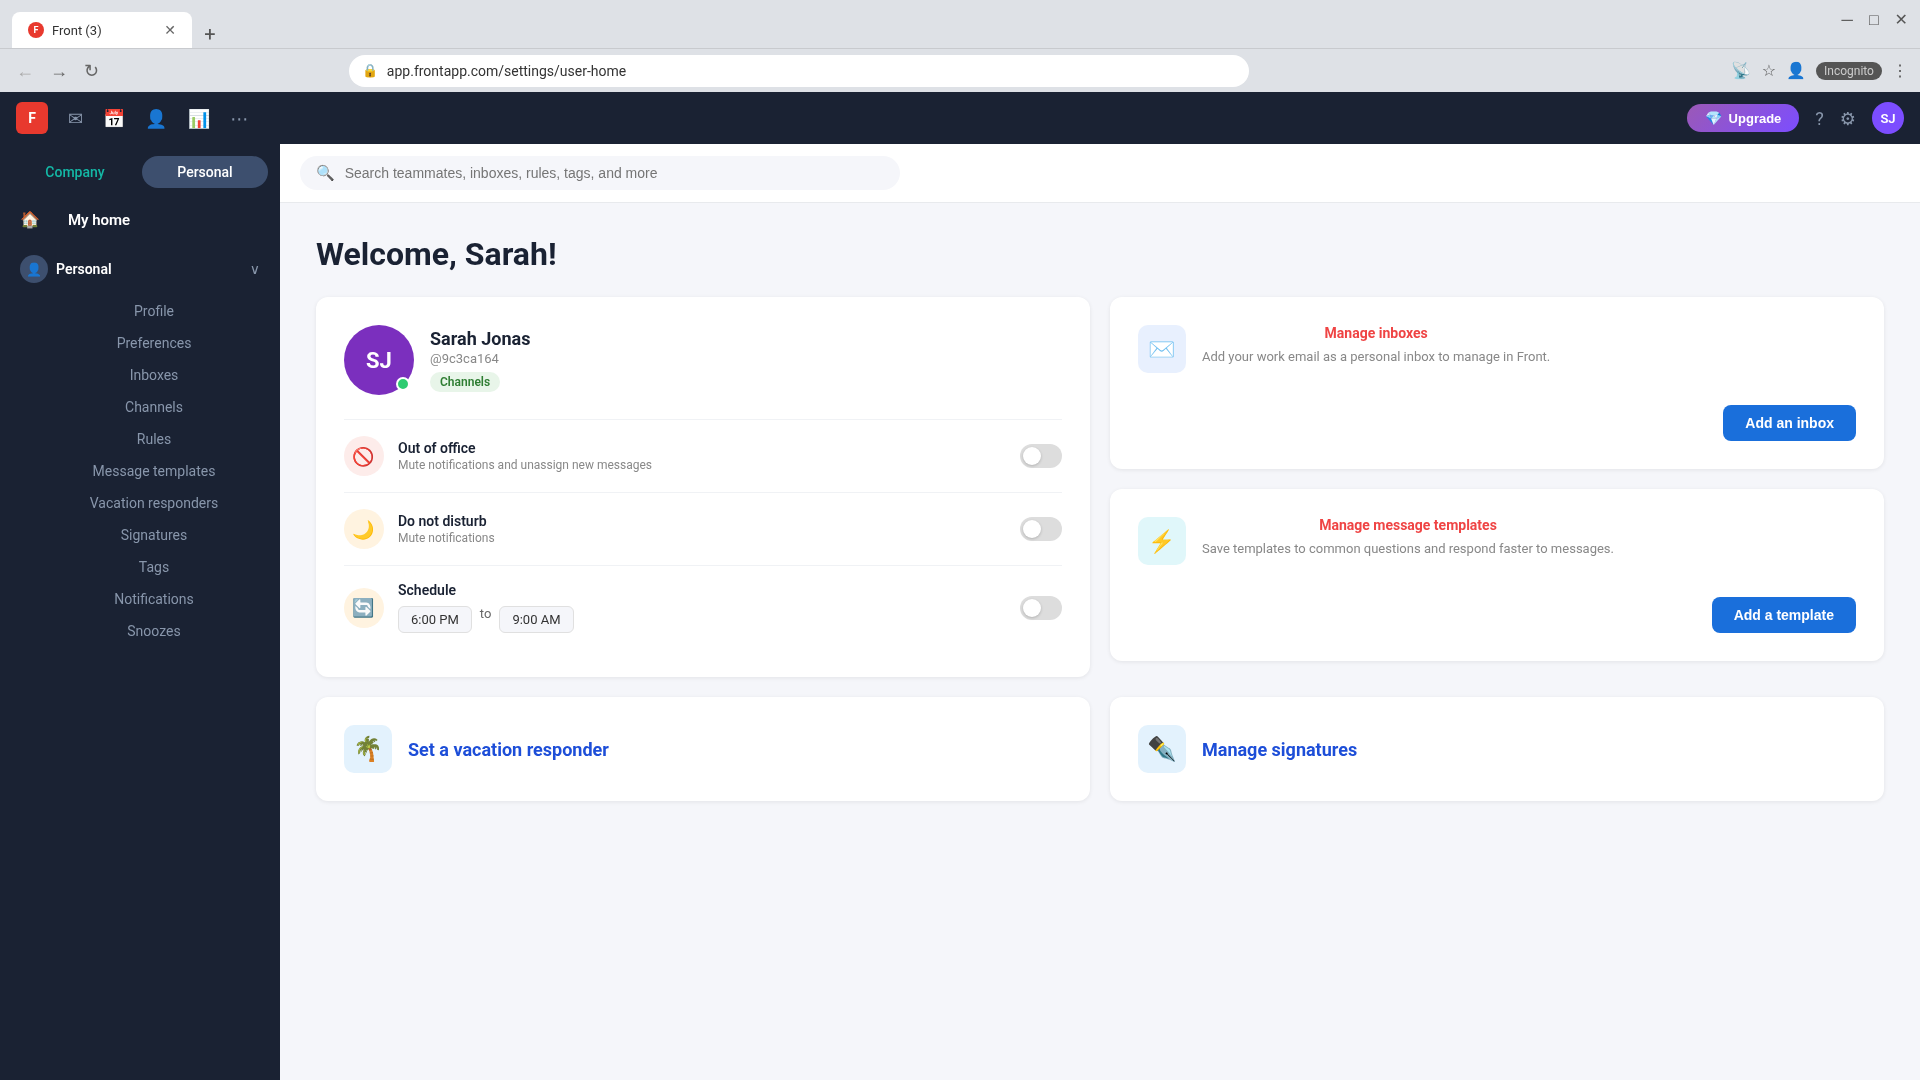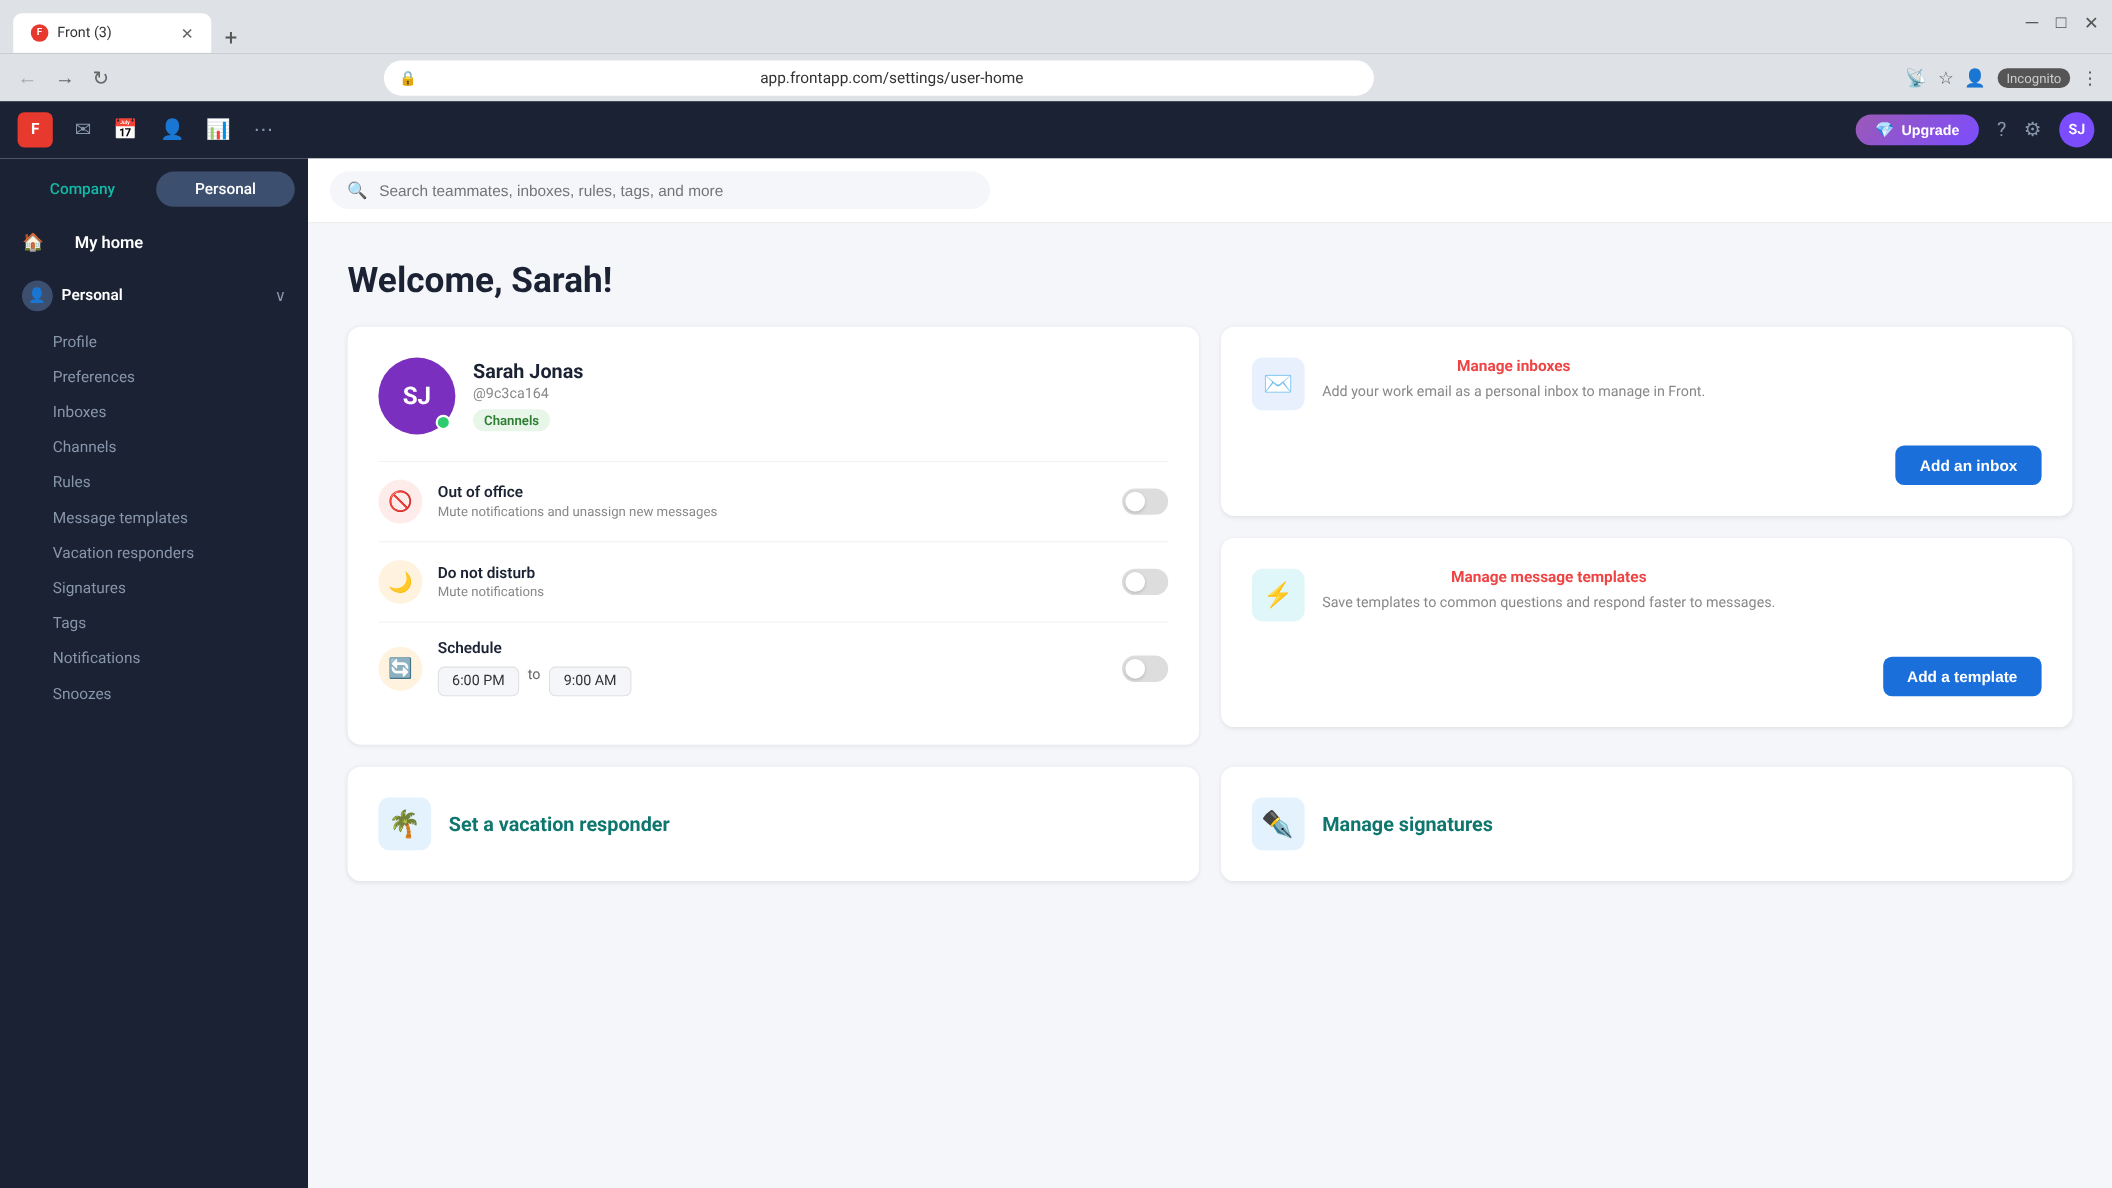--- a/index.html
+++ b/index.html
@@ -14,21 +14,21 @@
     .tab-close { color: #666; font-size: 14px; cursor: pointer; }
     .new-tab-btn { width: 28px; height: 28px; border-radius: 50%; display: flex; align-items: center; justify-content: center; color: #555; font-size: 20px; cursor: pointer; margin-left: 4px; }
     .win-btn { color: #555; font-size: 16px; cursor: pointer; }
 
     
     .address-bar-row { background: #dee1e6; height: 44px; display: flex; align-items: center; padding: 0 12px; gap: 8px; border-top: 1px solid #c8cace; }
     .nav-btn { color: #666; font-size: 18px; cursor: pointer; padding: 4px; }
     .nav-btn.disabled { color: #aaa; cursor: default; }
     .address-bar { flex: 1; background: #fff; border-radius: 20px; height: 32px; display: flex; align-items: center; padding: 0 14px; gap: 8px; max-width: 900px; margin: 0 auto; }
     .lock-icon { color: #555; font-size: 13px; }
-    .address-text { font-size: 14px; color: #333; flex: 1; text-align: center; }
+    .address-text { font-size: 14px; color: #333; flex: 1; }
     .browser-actions { display: flex; align-items: center; gap: 10px; margin-left: auto; }
     .browser-action-btn { color: #555; font-size: 16px; cursor: pointer; }
 
     
     .app-toolbar { background: #1a2233; height: 52px; display: flex; align-items: center; padding: 0 16px; gap: 16px; }
     .app-icon { width: 32px; height: 32px; border-radius: 6px; background: #e8392e; display: flex; align-items: center; justify-content: center; color: white; font-size: 14px; font-weight: bold; }
     .toolbar-icons { display: flex; align-items: center; gap: 12px; }
     .toolbar-icon { color: #8896ab; font-size: 18px; cursor: pointer; padding: 4px; }
     .toolbar-spacer { flex: 1; }
     .upgrade-btn { background: linear-gradient(135deg, #9b59b6, #7c4dff); color: white; border: none; border-radius: 20px; padding: 6px 18px; font-size: 13px; font-weight: 600; cursor: pointer; display: flex; align-items: center; gap: 6px; }
@@ -49,21 +49,21 @@
     .sidebar-tab.active { color: #fff; background: #3d4f6e; }
     .sidebar-nav { flex: 1; padding: 12px 0; overflow-y: auto; }
     .nav-section-header { display: flex; align-items: center; padding: 10px 20px; gap: 10px; cursor: pointer; color: #fff; }
     .nav-home-icon { font-size: 16px; color: #fff; }
     .nav-home-label { font-size: 15px; font-weight: 600; color: #fff; flex: 1; margin-left: 18px; }
     .nav-section { margin-top: 8px; }
     .nav-section-title { display: flex; align-items: center; padding: 8px 20px; gap: 8px; cursor: pointer; }
     .nav-section-icon { width: 28px; height: 28px; border-radius: 50%; background: #3d4f6e; display: flex; align-items: center; justify-content: center; color: #aab; font-size: 13px; }
     .nav-section-label { font-size: 14px; font-weight: 600; color: #fff; flex: 1; }
     .nav-chevron { color: #8896ab; font-size: 14px; }
-    .nav-items { padding: 4px 0; }
+    .nav-items { padding: 4px 0; text-align: center; }
     .nav-item { padding: 8px 20px 8px 48px; font-size: 14px; color: #8896ab; cursor: pointer; }
 
     
     .content-area { flex: 1; display: flex; flex-direction: column; overflow: hidden; }
     .search-bar-row { background: #fff; padding: 12px 20px; border-bottom: 1px solid #e8eaed; }
     .search-input-wrap { background: #f5f6fa; border-radius: 20px; display: flex; align-items: center; padding: 8px 16px; gap: 10px; max-width: 600px; }
     .search-icon { color: #9aa; font-size: 15px; }
     .search-input { border: none; background: transparent; font-size: 14px; color: #333; width: 100%; outline: none; }
 
     .page-content { flex: 1; padding: 32px 36px; overflow-y: auto; }
@@ -103,21 +103,21 @@
     .card-icon-wrap.teal { background: #e0f7fa; }
     .card-title { font-size: 14px; font-weight: 700; color: #ef4444; margin-bottom: 6px; text-align: center; }
     .card-desc { font-size: 13px; color: #888; line-height: 1.5; }
     .card-spacer { flex: 1; }
     .card-action-btn { align-self: flex-end; background: #1a6fdb; color: #fff; border: none; border-radius: 8px; padding: 10px 22px; font-size: 14px; font-weight: 600; cursor: pointer; margin-top: 20px; }
 
     
     .bottom-cards-grid { display: grid; grid-template-columns: 1fr 1fr; gap: 20px; margin-top: 20px; }
     .bottom-card { background: #fff; border-radius: 12px; padding: 28px; box-shadow: 0 1px 4px rgba(0,0,0,0.08); display: flex; align-items: center; gap: 16px; min-height: 100px; overflow: hidden; }
     .bottom-card-icon { width: 48px; height: 48px; border-radius: 10px; background: #e3f2fd; display: flex; align-items: center; justify-content: center; font-size: 24px; flex-shrink: 0; }
-    .bottom-card-title { font-size: 18px; font-weight: 700; color: #0f766e; }
+    .bottom-card-title { font-size: 18px; font-weight: 700; color: #1d4ed8; }
   </style>
 </head>
 <body>
 
 <div class="browser-chrome" style="position:relative;">
   <div class="browser-tabs">
     <div class="browser-tab">
       <div class="tab-favicon">F</div>
       <span class="tab-title">Front (3)</span>
       <span class="tab-close">✕</span>

